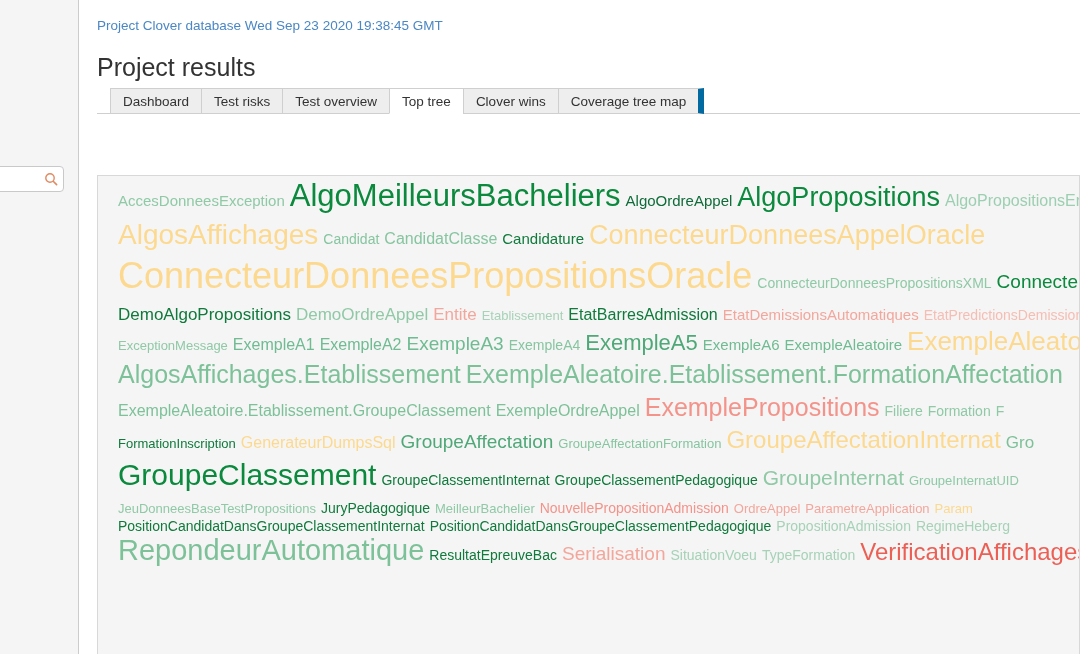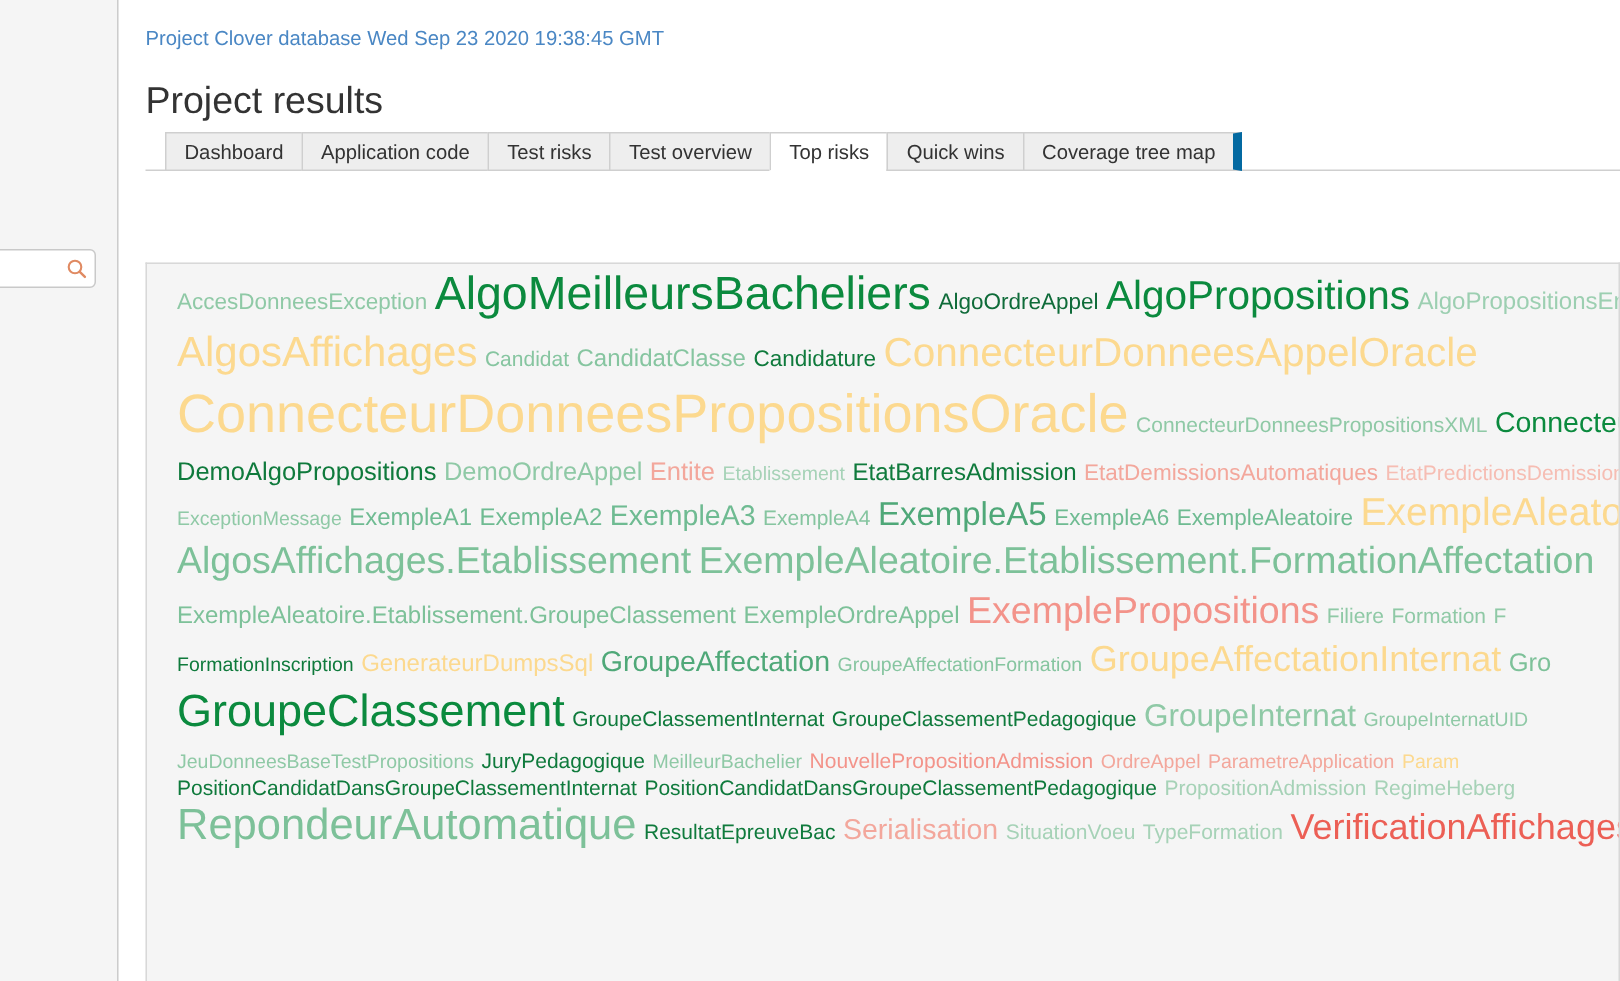--- a/index.html
+++ b/index.html
@@ -127,25 +127,24 @@
 
   <div id="main">
 
     <div id="breadcrumb">Project Clover database Wed Sep 23 2020 19:38:45 GMT</div>
 
     <h1 id="page-title">Project results</h1>
 
     <div id="tab-strip">
       <div id="tab-list">
           <div class="tab">Dashboard</div>
-          <div class="tab">Application code</div>
           <div class="tab">Test risks</div>
           <div class="tab">Test overview</div>
-          <div class="tab active">Top risks</div>
-          <div class="tab">Quick wins</div>
+          <div class="tab active">Top tree</div>
+          <div class="tab">Clover wins</div>
           <div class="tab">Coverage tree map</div>
         </div>
     </div>
 
     <div id="cloud-panel">
       <div id="cloud-inner">
           <div class="cloud-row" style="height: 41px;"><span class="w" style="font-size: 15px; color: rgb(143, 201, 166);">AccesDonneesException</span><span class="w" style="font-size: 31px; color: rgb(11, 138, 62);">AlgoMeilleursBacheliers</span><span class="w" style="font-size: 15px; color: rgb(15, 107, 57);">AlgoOrdreAppel</span><span class="w" style="font-size: 27px; color: rgb(11, 138, 62);">AlgoPropositions</span><span class="w" style="font-size: 16px; color: rgb(156, 207, 177);">AlgoPropositionsEntreeFormation</span></div>
           <div class="cloud-row" style="height: 37px;"><span class="w" style="font-size: 28px; color: rgb(252, 217, 143);">AlgosAffichages</span><span class="w" style="font-size: 14px; color: rgb(134, 197, 160);">Candidat</span><span class="w" style="font-size: 16px; color: rgb(134, 197, 160);">CandidatClasse</span><span class="w" style="font-size: 15px; color: rgb(15, 122, 60);">Candidature</span><span class="w" style="font-size: 27px; color: rgb(252, 217, 143);">ConnecteurDonneesAppelOracle</span></div>
           <div class="cloud-row" style="height: 48px;"><span class="w" style="font-size: 36px; color: rgb(252, 217, 143);">ConnecteurDonneesPropositionsOracle</span><span class="w" style="font-size: 14px; color: rgb(143, 201, 166);">ConnecteurDonneesPropositionsXML</span><span class="w" style="font-size: 19px; color: rgb(11, 138, 62);">ConnecteurDonneesServiceOracle</span></div>
           <div class="cloud-row" style="height: 22px;"><span class="w" style="font-size: 17px; color: rgb(15, 122, 60);">DemoAlgoPropositions</span><span class="w" style="font-size: 17px; color: rgb(143, 201, 166);">DemoOrdreAppel</span><span class="w" style="font-size: 17px; color: rgb(243, 167, 156);">Entite</span><span class="w" style="font-size: 13px; color: rgb(166, 210, 183);">Etablissement</span><span class="w" style="font-size: 16px; color: rgb(15, 122, 60);">EtatBarresAdmission</span><span class="w" style="font-size: 15px; color: rgb(243, 167, 156);">EtatDemissionsAutomatiques</span><span class="w" style="font-size: 14px; color: rgb(246, 189, 179);">EtatPredictionsDemissions</span></div>

